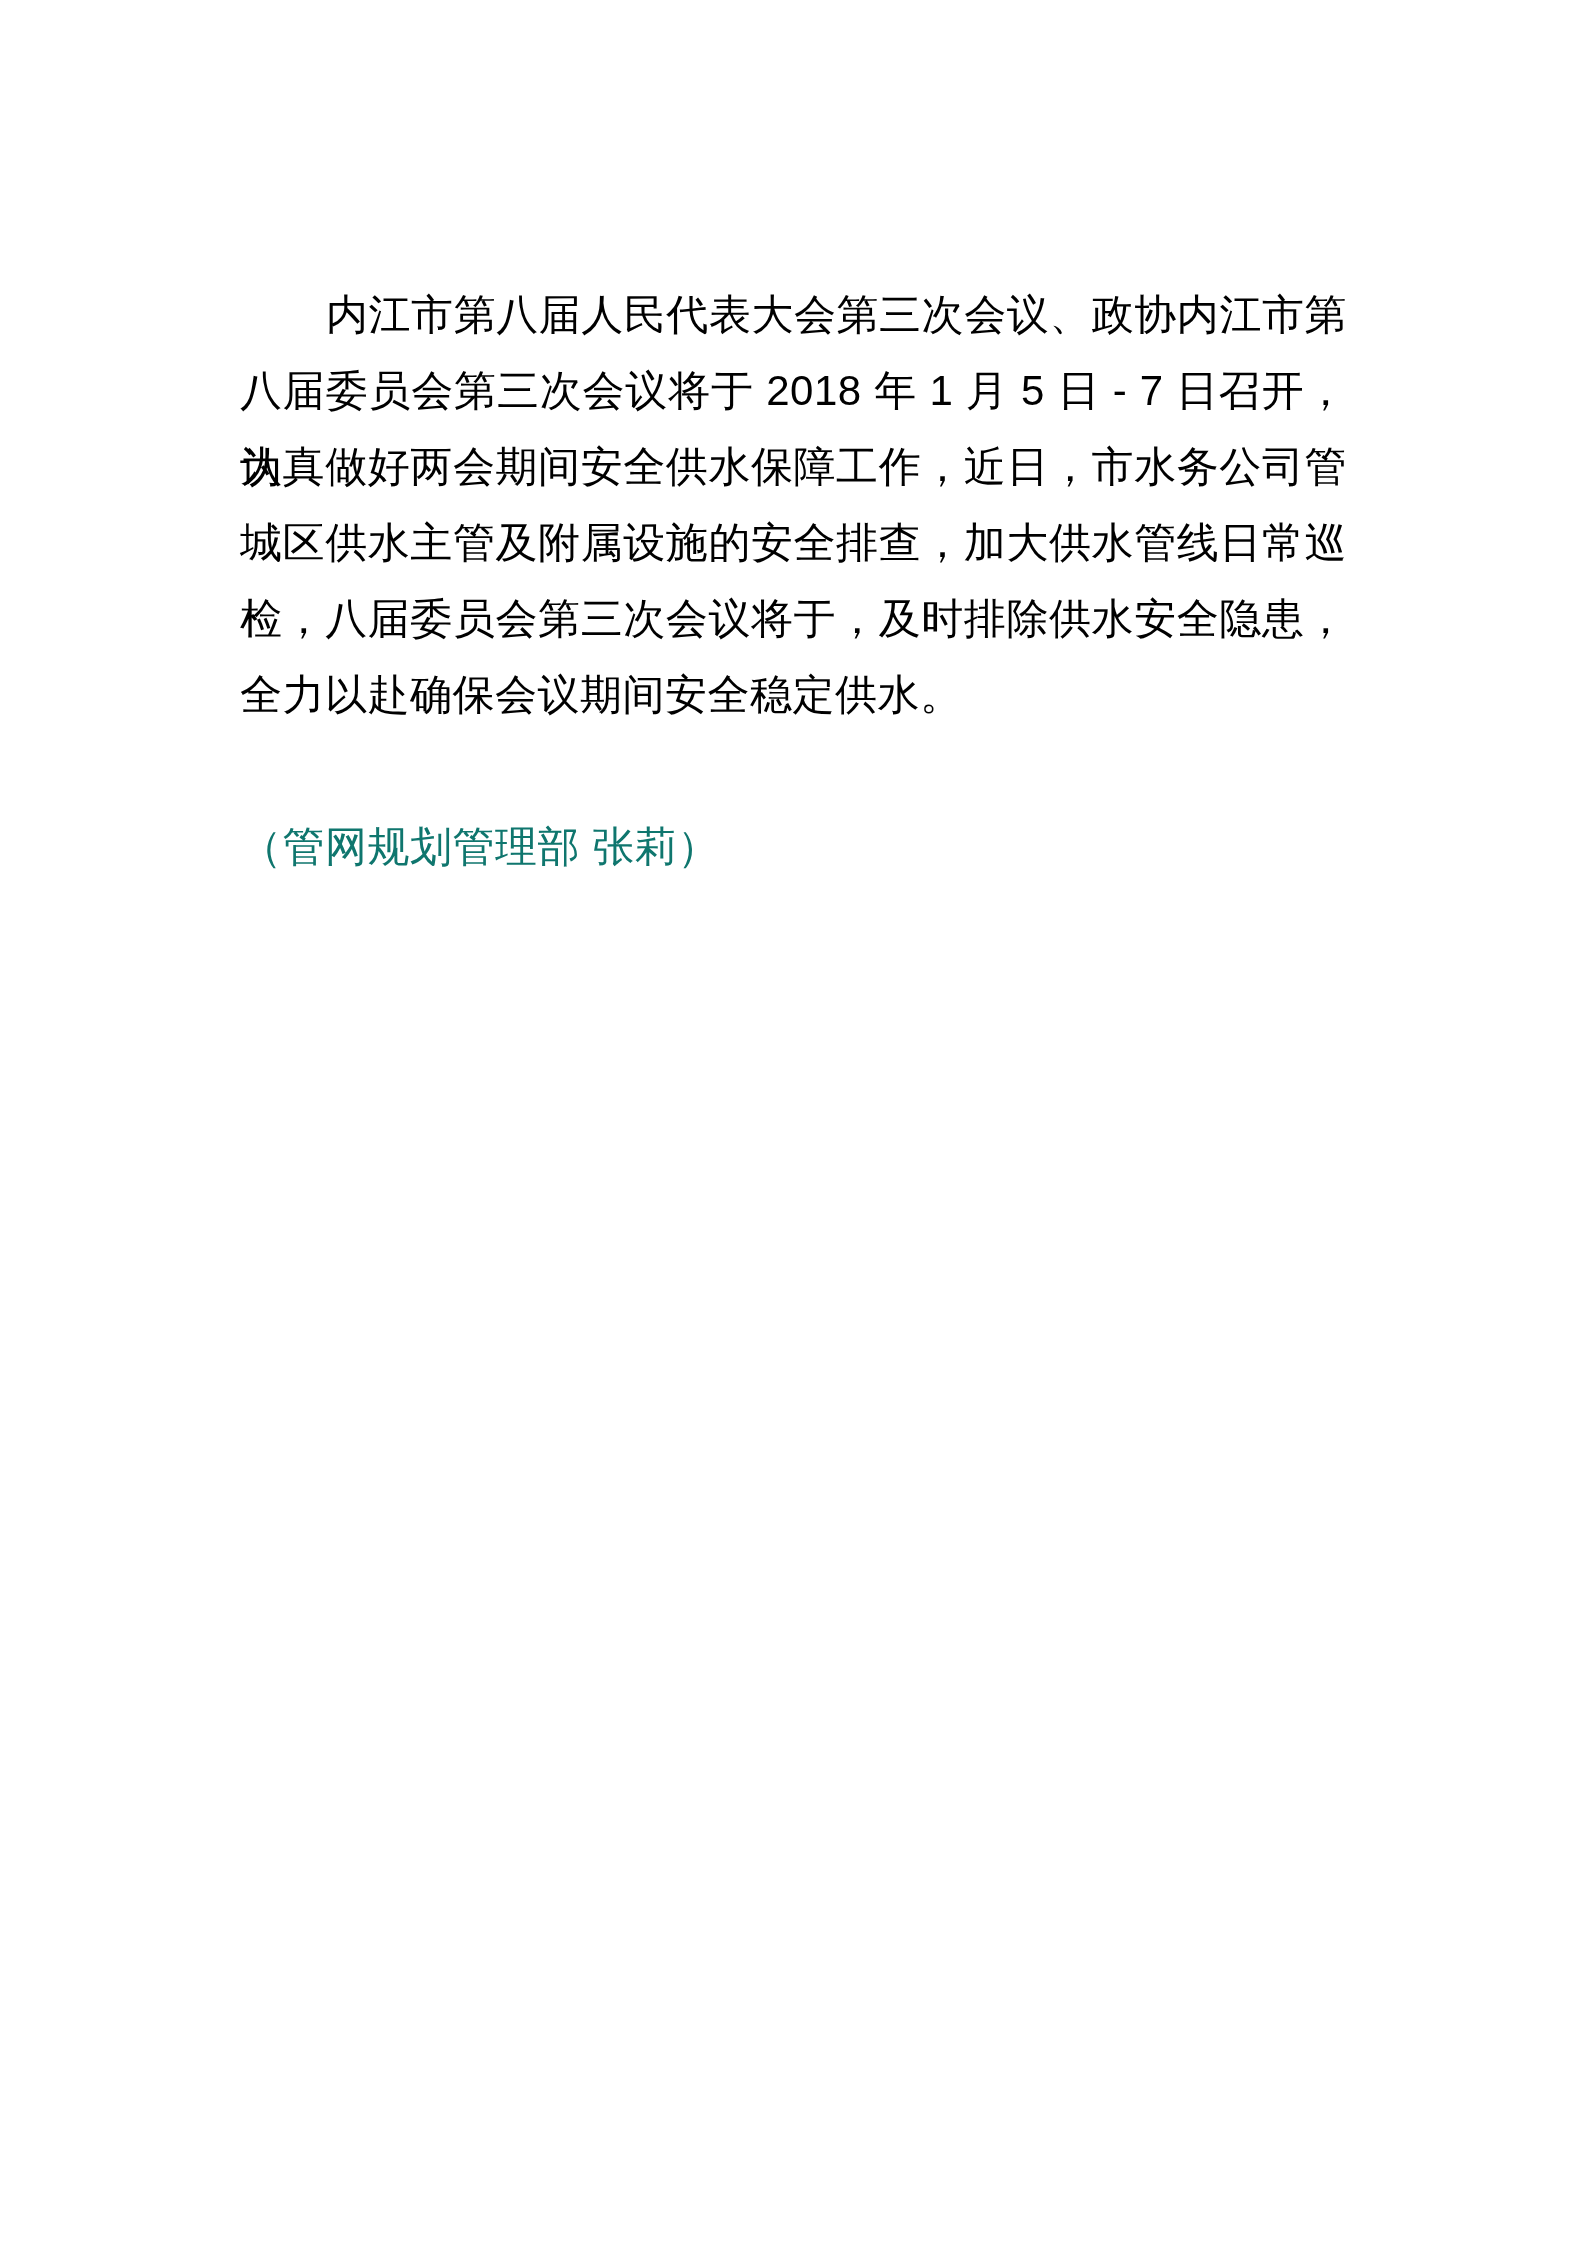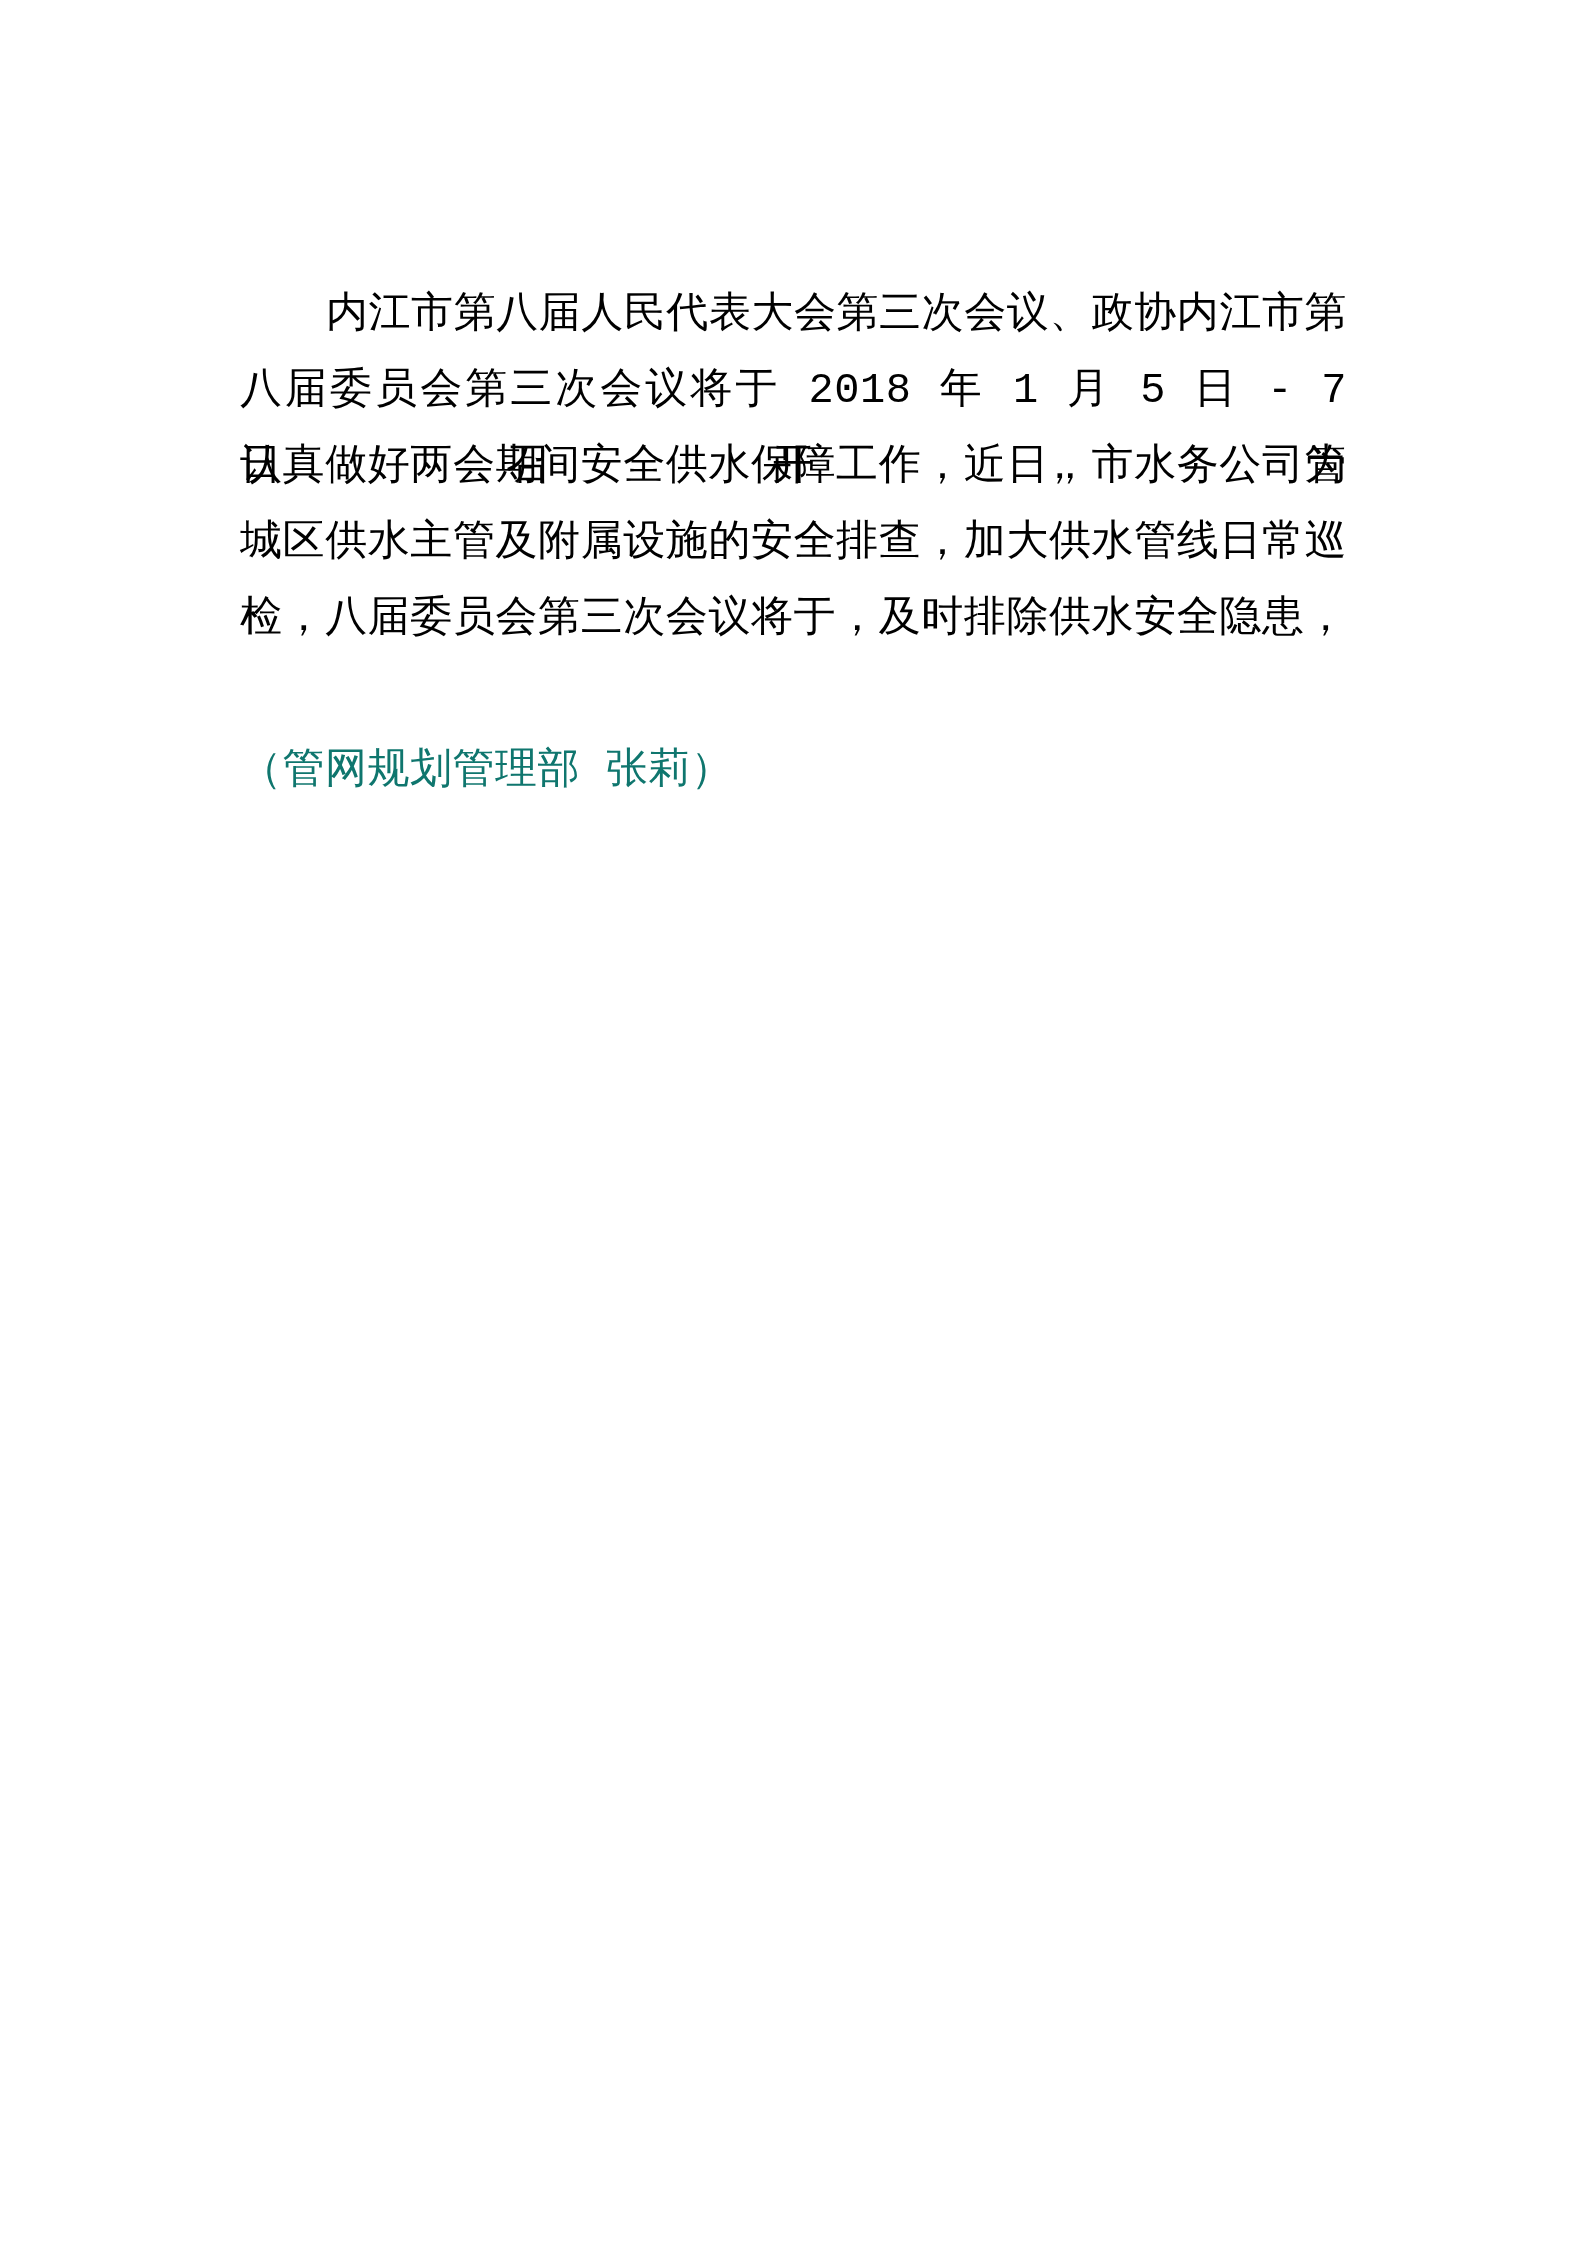--- a/index.html
+++ b/index.html
@@ -6,21 +6,21 @@
     margin: 0;
     padding: 0;
     background: #ffffff;
   }
   .page {
     position: relative;
     width: 1587px;
     height: 1923px;
     background: #ffffff;
     overflow: hidden;
-    font-family: Liberation Mono, monospace;
+    font-family: Liberation Sans, sans-serif;
     color: #000000;
   }
   .text-block {
     position: absolute;
     left: 240px;
     top: 277px;
     width: 1107px;
   }
   .line {
     height: 76px;
@@ -57,16 +57,17 @@
 </head>
 <body>
 
 <div class="page">
   <div class="text-block">
     <div class="line first-line">内江市第八届人民代表大会第三次会议、政协内江市第</div>
     <div class="line">八届委员会第三次会议将于 2018 年 1 月 5 日 - 7 日召开，为</div>
     <div class="line">认真做好两会期间安全供水保障工作，近日，市水务公司管</div>
     <div class="line">城区供水主管及附属设施的安全排查，加大供水管线日常巡</div>
     <div class="line">检，八届委员会第三次会议将于，及时排除供水安全隐患，</div>
+    <div class="line last-line">全力以赴确保会议期间安全稳定供水。</div>
     <div class="spacer-line"></div>
     <div class="signature-line">（管网规划管理部 张莉）</div>
   </div>
 </div>
 
 </body></html>

